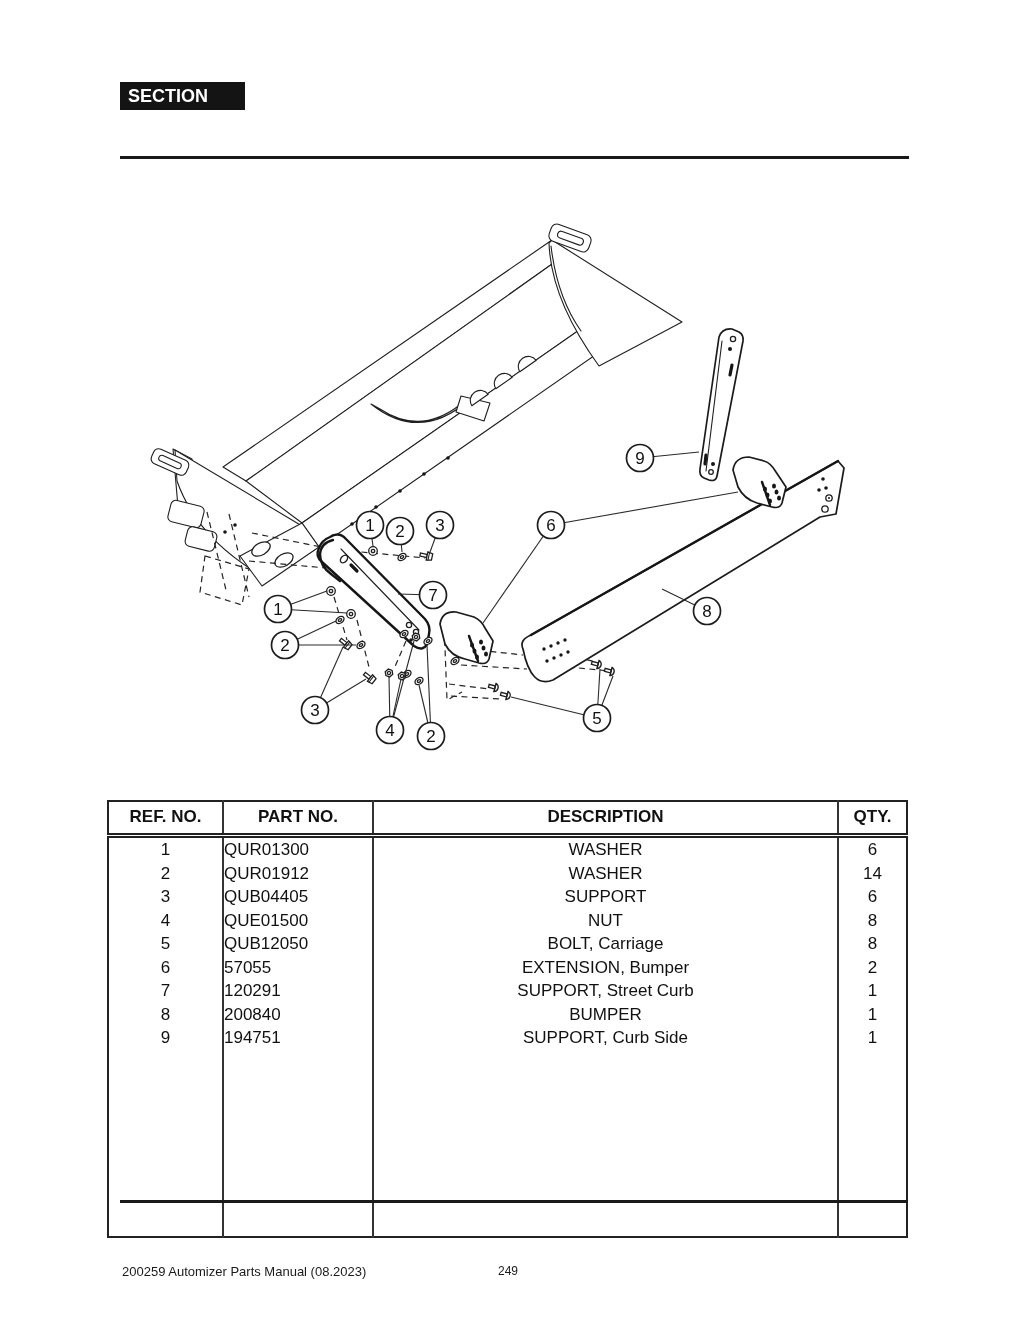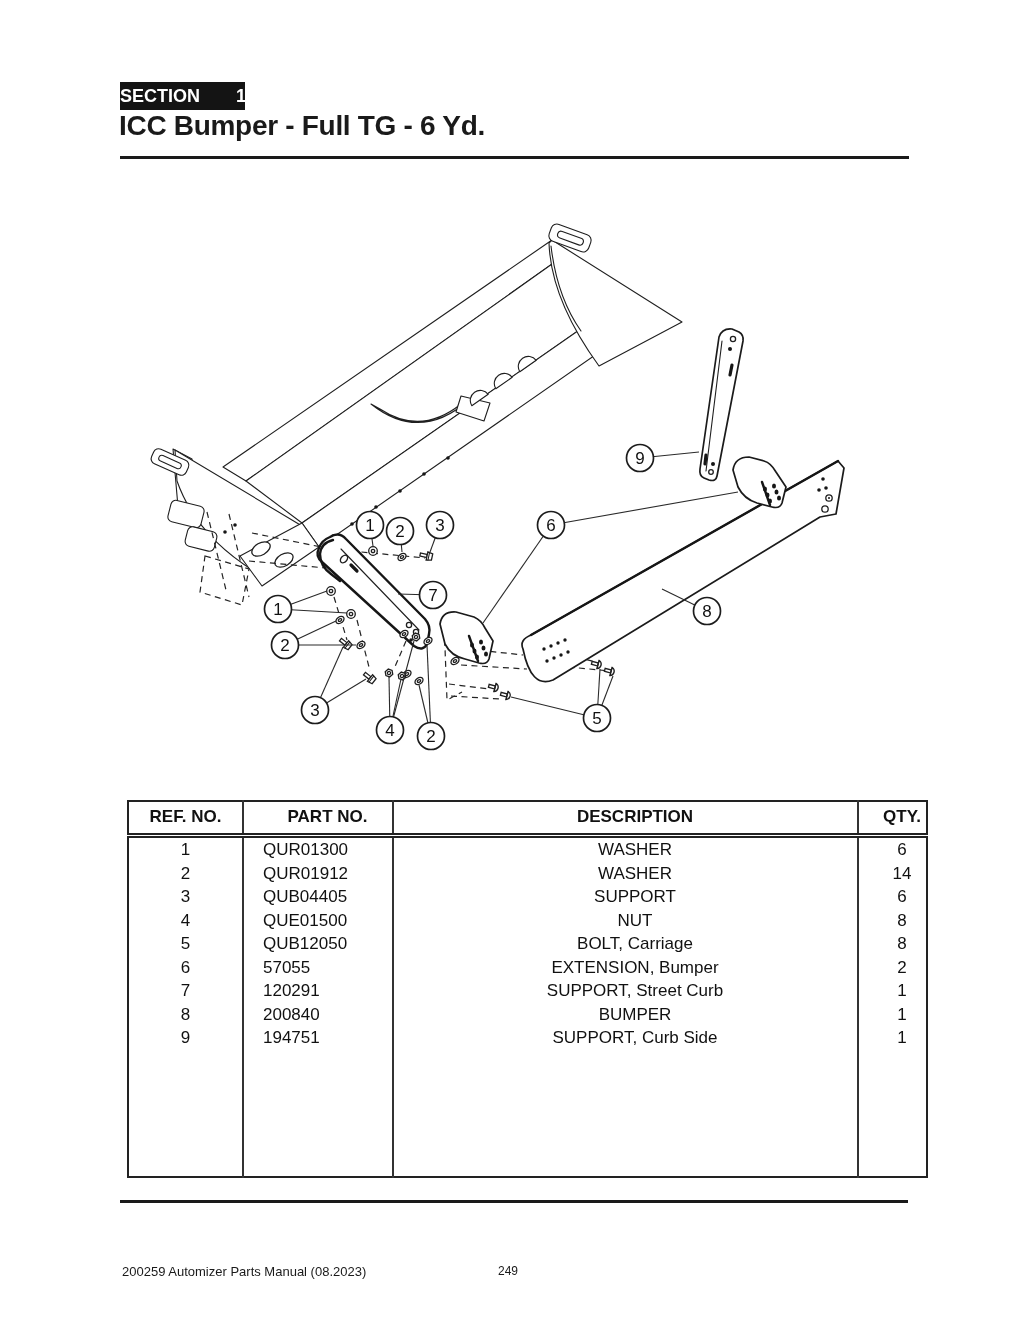--- a/index.html
+++ b/index.html
@@ -1,33 +1,33 @@
 <!DOCTYPE html>
 <html><head>
 <meta charset="utf-8">
 <style>
   html,body{margin:0;padding:0;background:#e8e8e8;}
   .page{position:relative;width:1024px;height:1326px;background:#ffffff;margin:0 auto;
         font-family:"Liberation Sans",sans-serif;color:#1a1a1a;overflow:hidden;}
   .section-badge{position:absolute;left:120px;top:82px;width:125px;height:28px;background:#141414;
         color:#fff;font-weight:bold;font-size:18px;display:flex;align-items:center;
-        box-sizing:border-box;}
+        box-sizing:border-box;padding-left:8px;}
   .section-badge .num{margin-left:36px;}
   .page-title{position:absolute;left:119px;top:110px;font-size:28px;font-weight:bold;
         letter-spacing:-0.3px;white-space:nowrap;}
   .rule-top{position:absolute;left:120px;top:156px;width:789px;height:3px;background:#1a1a1a;}
   .rule-bottom{position:absolute;left:120px;top:1200px;width:788px;height:3px;background:#1a1a1a;}
   .diagram-svg{position:absolute;left:0;top:0;pointer-events:none;}
 
-  .table-wrap{position:absolute;left:127px;top:800px;width:799px;height:378px;}
+  .table-wrap{position:absolute;left:107px;top:800px;width:799px;height:438px;}
   table.parts{width:100%;height:100%;border-collapse:collapse;table-layout:fixed;
         border:2px solid #222;font-size:17px;color:#111;}
   table.parts th{border-bottom:5px double #222;font-size:17px;font-weight:bold;
         height:27px;text-align:center;padding:1px 0 3px 0;}
-  table.parts th + th, table.parts td + td{border-left:2px solid #333;padding-left:19px;}
+  table.parts th + th, table.parts td + td{border-left:2px solid #333;}
   table.parts tr.data-row{height:23.5px;}
   table.parts td{padding:0;line-height:23.5px;vertical-align:top;}
   td.col-ref{text-align:center;}
   td.col-part{text-align:left;padding-left:14px;margin-left:20px;}
   td.col-desc{text-align:center;padding-left:10px;}
   td.col-qty{text-align:center;}
   tr.filler-row td{height:auto;}
 
   .footer-left{position:absolute;left:122px;top:1264px;font-size:13px;}
   .footer-page{position:absolute;left:498px;top:1264px;font-size:12px;}
@@ -49,21 +49,20 @@
 </head>
 <body>
 
 <div class="page">
 
   <div class="section-badge">
     <span>SECTION</span>
     <span class="num">1</span>
   </div>
 
-  <div class="page-title">ICC Bumper - Full TG - 6 Yd.</div>
   <div class="rule-top"></div>
 
   <svg class="diagram-svg" width="1024" height="1326" viewBox="0 0 1024 1326" xmlns="http://www.w3.org/2000/svg">
     <defs>
       <g id="washer1">
           <circle r="4.3" class="ring"></circle>
           <circle r="1.7" class="ring"></circle>
         </g>
       <g id="washer2">
           <ellipse rx="4.4" ry="3.1" class="ring"></ellipse>

